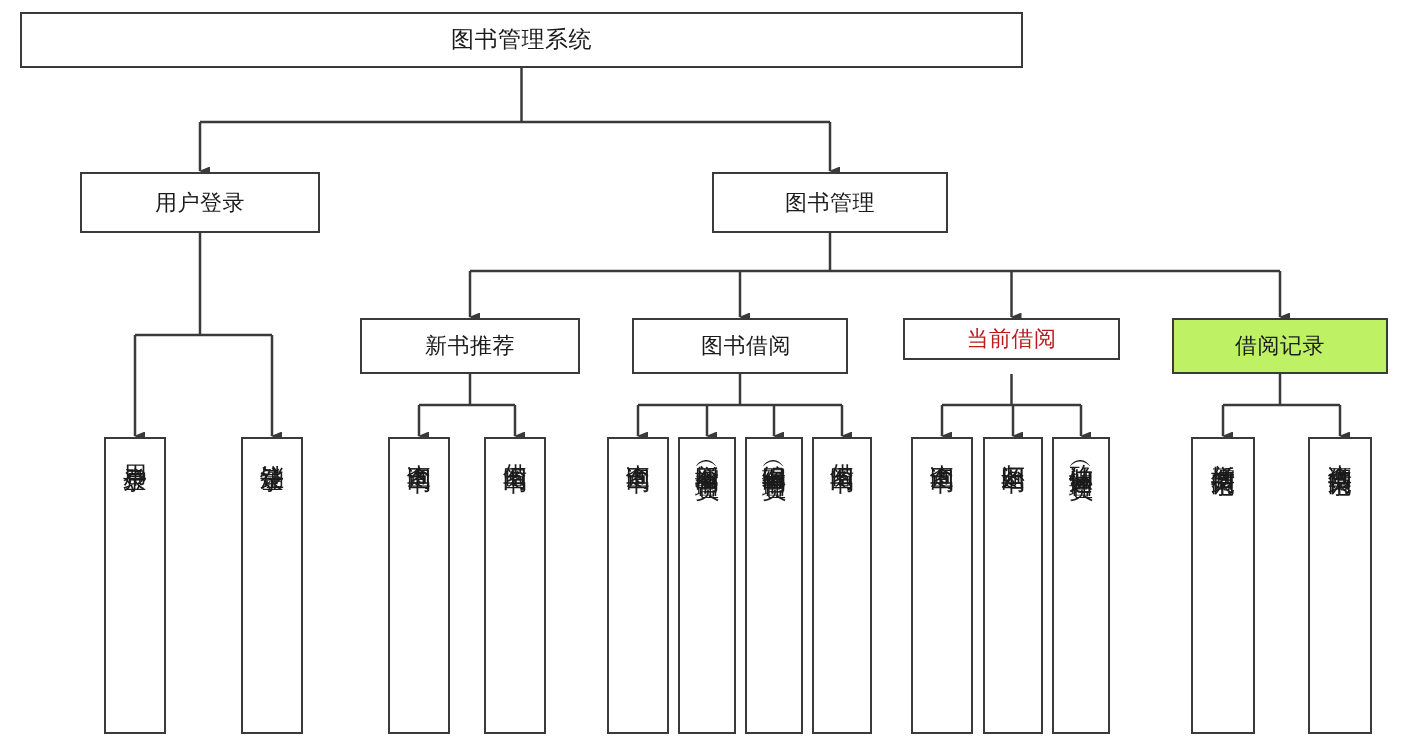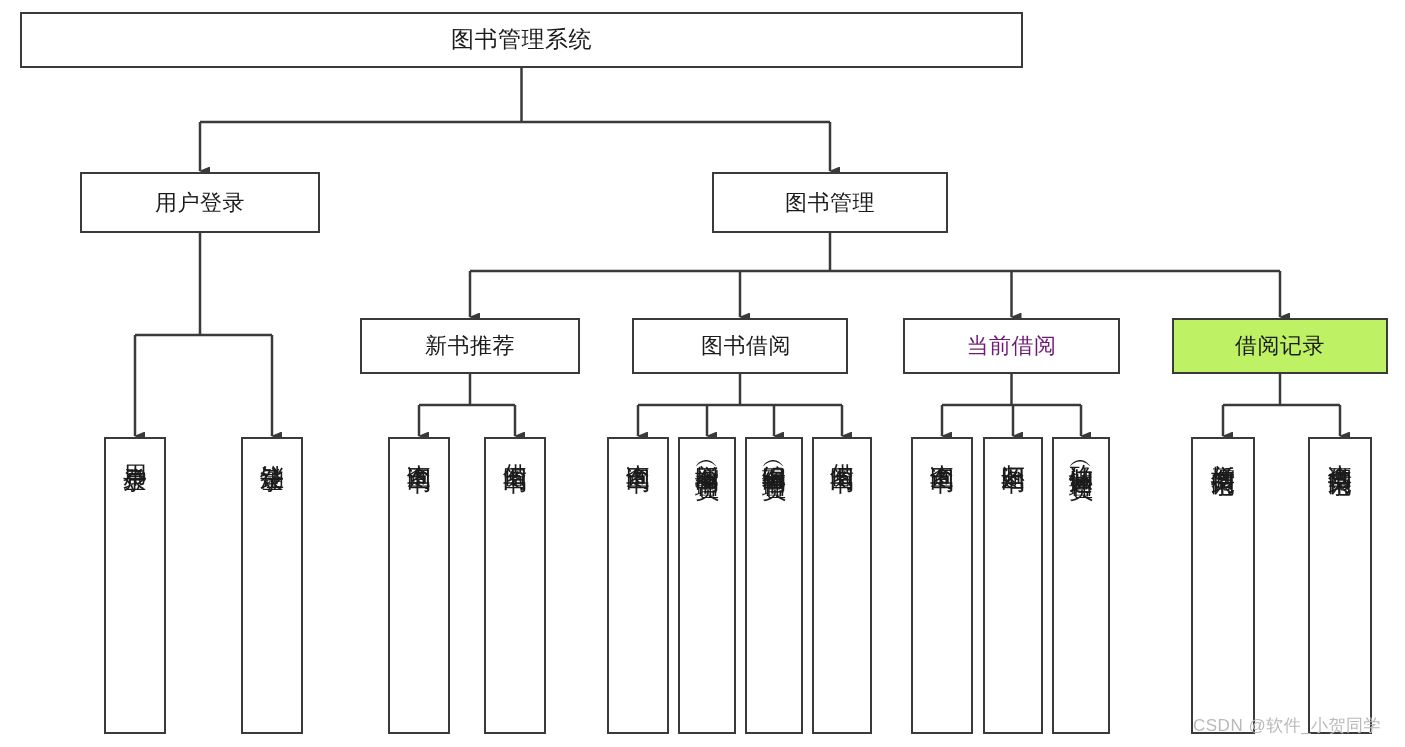--- a/index.html
+++ b/index.html
@@ -132,21 +132,21 @@
       </div>
       <div class="node horizontal" style="left: 712px; top: 172px; width: 236px; height: 61px; border-color: rgb(58, 58, 58); background: rgb(255, 255, 255); color: rgb(27, 27, 27);">
         <span class="node-label">图书管理</span>
       </div>
       <div class="node horizontal" style="left: 360px; top: 318px; width: 220px; height: 56px; border-color: rgb(58, 58, 58); background: rgb(255, 255, 255); color: rgb(27, 27, 27);">
         <span class="node-label">新书推荐</span>
       </div>
       <div class="node horizontal" style="left: 632px; top: 318px; width: 216px; height: 56px; border-color: rgb(58, 58, 58); background: rgb(255, 255, 255); color: rgb(27, 27, 27); padding-left: 12px;">
         <span class="node-label">图书借阅</span>
       </div>
-      <div class="node horizontal" style="left: 903px; top: 318px; width: 217px; height: 56px; border-color: rgb(58, 58, 58); background: rgb(255, 255, 255); color: #701a75;">
+      <div class="node horizontal" style="left: 903px; top: 318px; width: 217px; height: 42px; border-color: rgb(58, 58, 58); background: rgb(255, 255, 255); color: #b91c1c;">
         <span class="node-label">当前借阅</span>
       </div>
       <div class="node horizontal" style="left: 1172px; top: 318px; width: 216px; height: 56px; border-color: rgb(58, 58, 58); background: #bef264; color: rgb(27, 27, 27);">
         <span class="node-label">借阅记录</span>
       </div>
       <div class="node vertical" style="left: 104px; top: 437px; width: 62px; height: 297px; border-color: rgb(58, 58, 58); background: rgb(255, 255, 255); color: rgb(27, 27, 27);">
         <span class="node-label">用户登录</span>
       </div>
       <div class="node vertical" style="left: 241px; top: 437px; width: 62px; height: 297px; border-color: rgb(58, 58, 58); background: rgb(255, 255, 255); color: rgb(27, 27, 27);">
         <span class="node-label">注销登录</span>
@@ -179,14 +179,13 @@
         <span class="node-label">确认归还（管理员）</span>
       </div>
       <div class="node vertical" style="left: 1191px; top: 437px; width: 64px; height: 297px; border-color: rgb(58, 58, 58); background: rgb(255, 255, 255); color: rgb(27, 27, 27);">
         <span class="node-label">新增借阅记录</span>
       </div>
       <div class="node vertical" style="left: 1308px; top: 437px; width: 64px; height: 297px; border-color: rgb(58, 58, 58); background: rgb(255, 255, 255); color: rgb(27, 27, 27);">
         <span class="node-label">查询借阅记录</span>
       </div>
     </div>
 
-  <div class="watermark">CSDN @软件_小贺同学</div>
 </div>
 
 </body></html>

